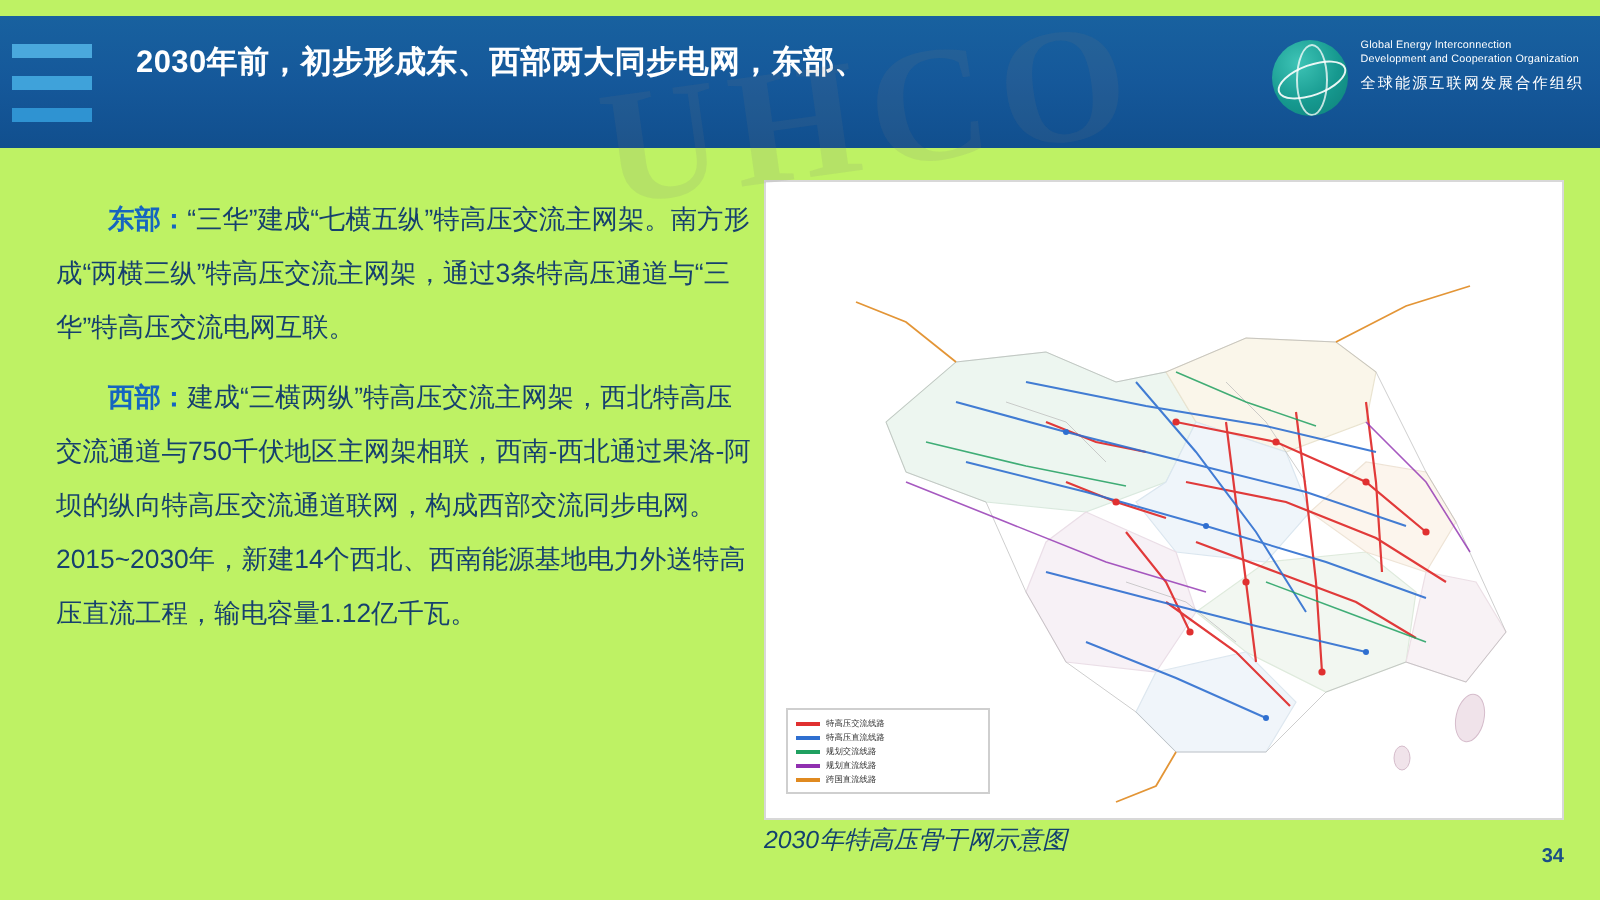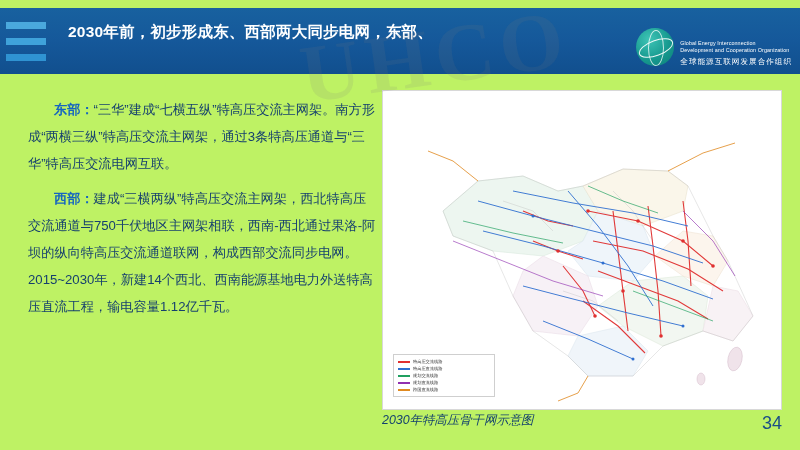--- a/index.html
+++ b/index.html
@@ -56,21 +56,21 @@
     letter-spacing: 0.2px;
   }
   .header-title .line2 { display: block; }
   
   .logo-wrap {
     position: absolute;
     right: 8px;
     top: 12px;
     height: 46px;
     display: flex;
-    align-items: flex-end;
+    align-items: flex-start;
     gap: 6px;
   }
   .logo-mark {
     width: 38px;
     height: 38px;
     border-radius: 50%;
     background: radial-gradient(circle at 35% 30%, #3ec4b6 0%, #16998f 55%, #0d7f77 100%);
     position: relative;
     overflow: hidden;
     flex: none;
@@ -155,22 +155,22 @@
     color: #13406e;
     font-size: 12.4px;
     font-weight: normal;
     font-style: italic;
   }
   .page-number {
     position: absolute;
     right: 18px;
     bottom: 16px;
     color: #1b4f86;
-    font-size: 18px;
-    font-weight: normal;
+    font-size: 10px;
+    font-weight: bold;
     margin-top: 29px;
   }
   .watermark {
     position: absolute;
     left: 300px;
     top: 10px;
     font-size: 82px;
     font-weight: bold;
     color: rgba(120,120,120,0.13);
     letter-spacing: 6px;

